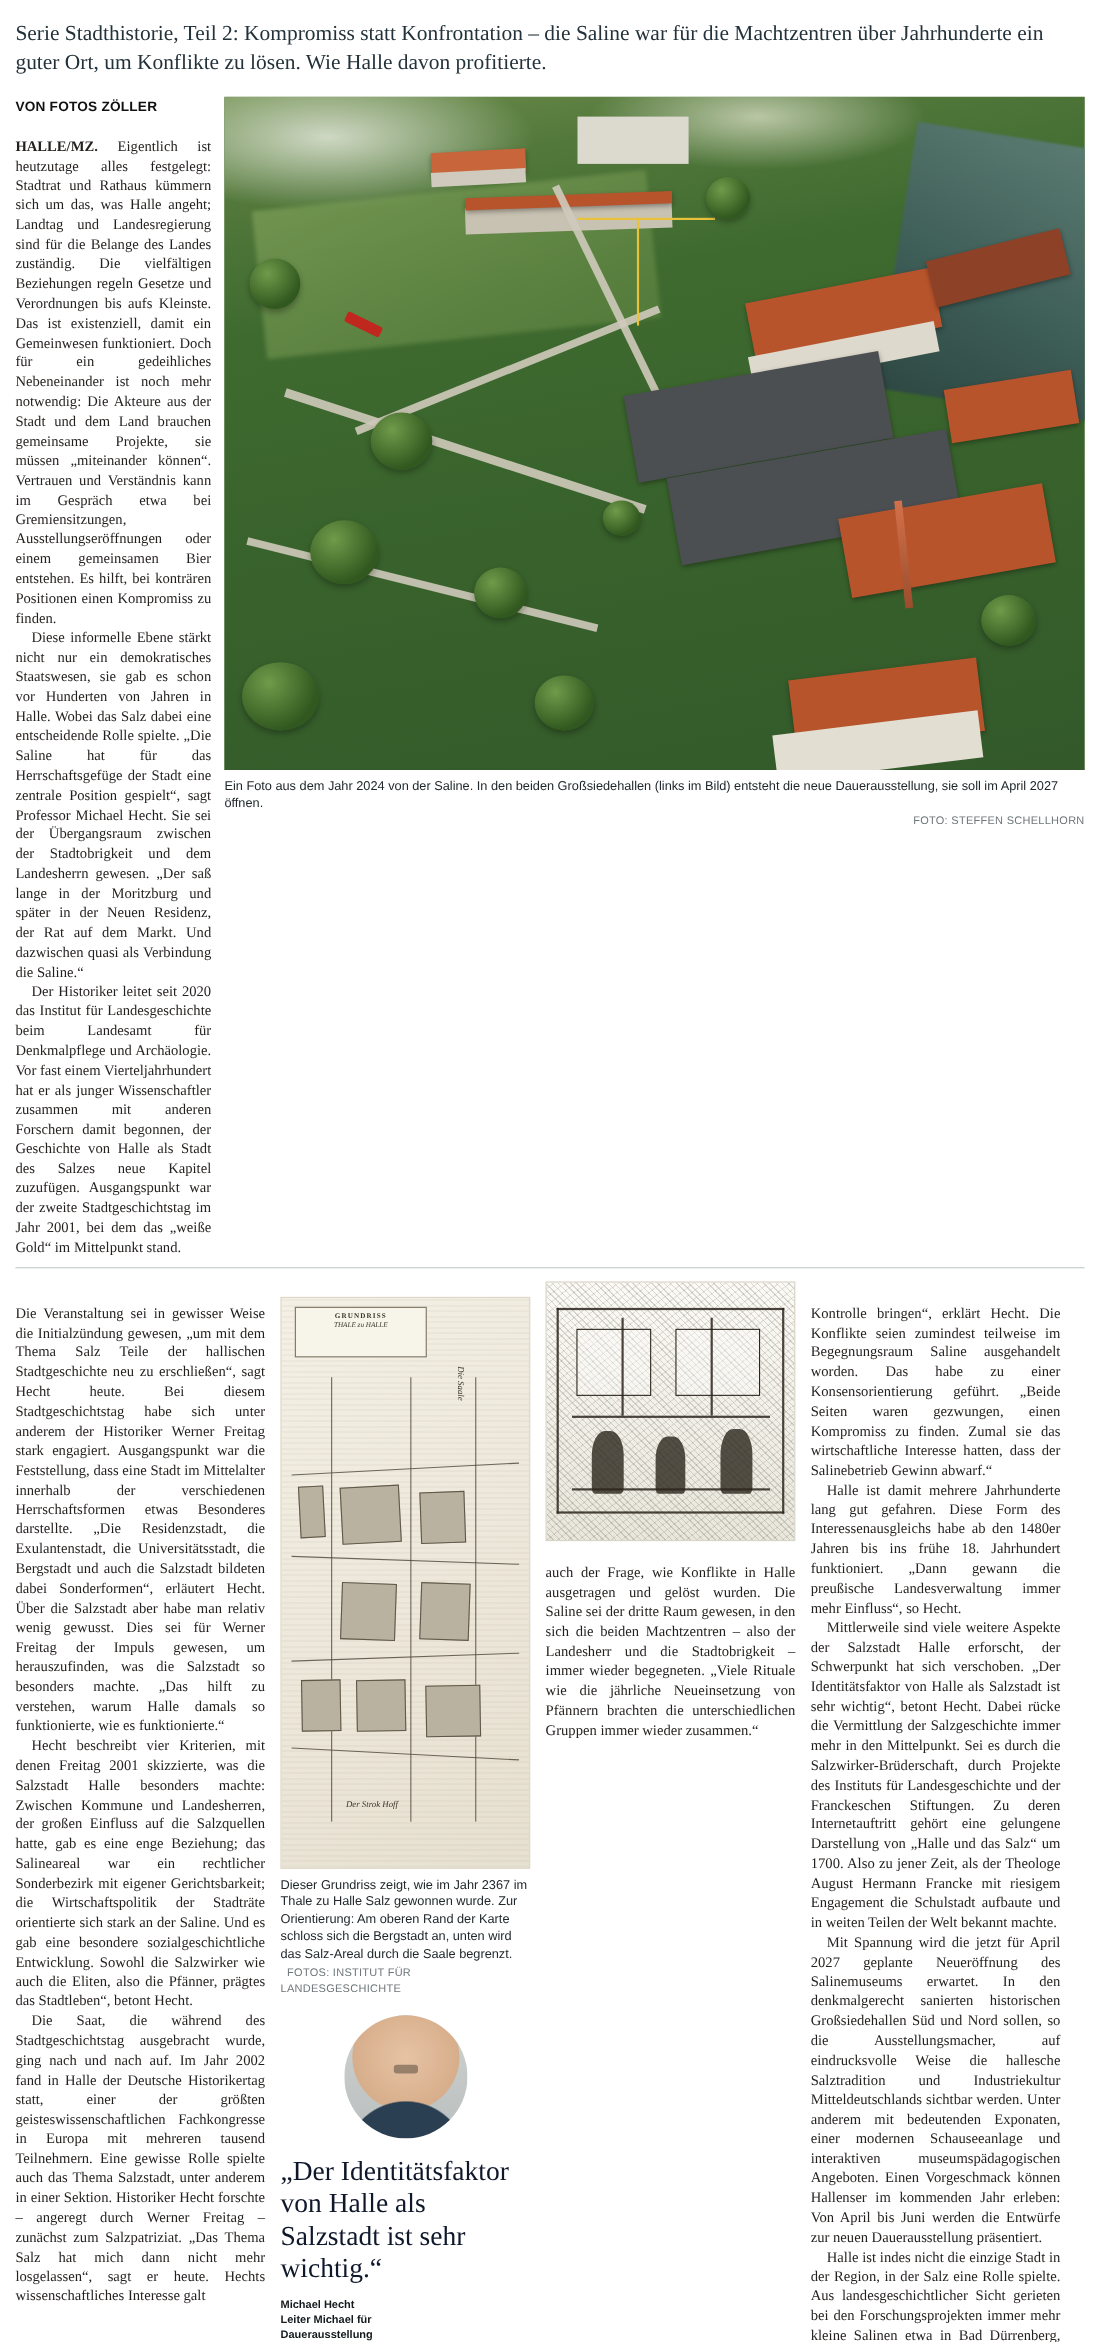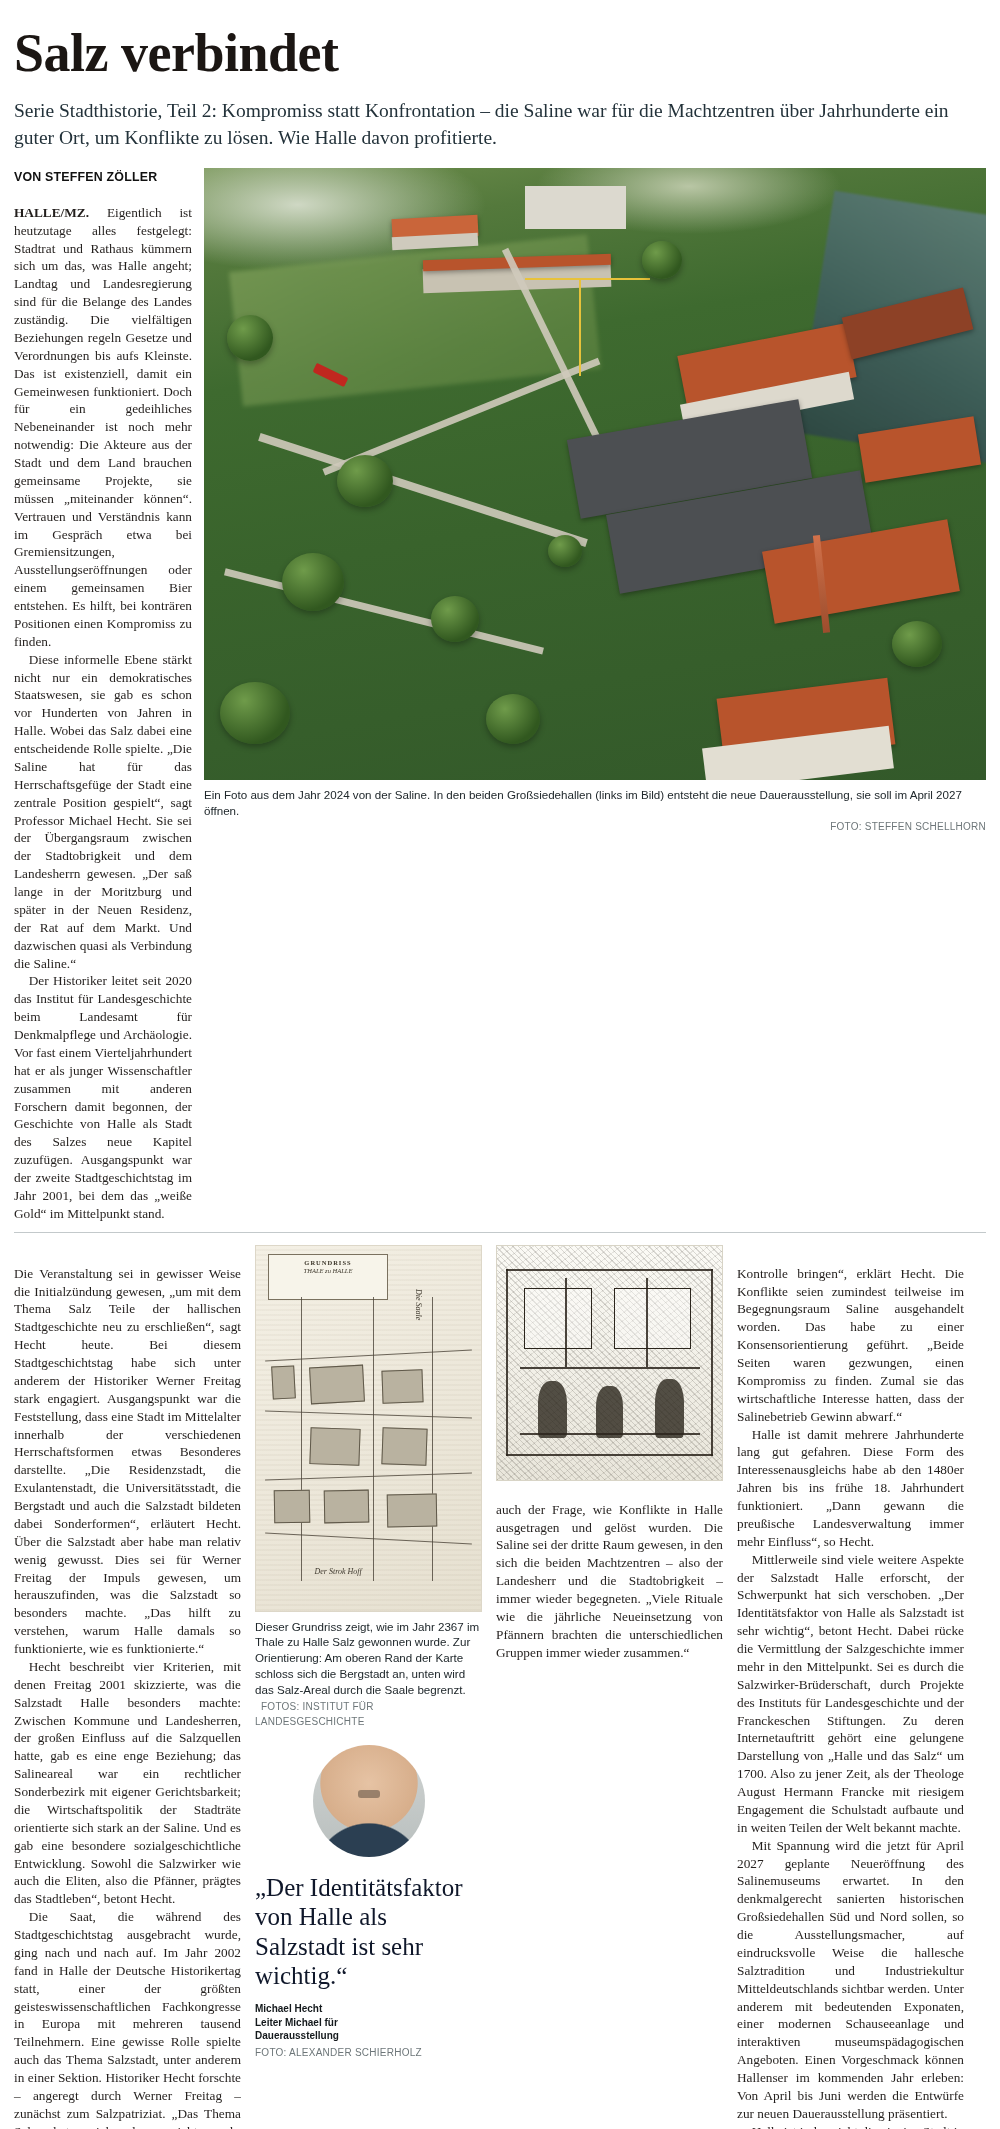--- a/index.html
+++ b/index.html
@@ -113,24 +113,24 @@
   }
 
   .rule-thin { border:0; border-top:1px solid #c3c9cb; margin:9px 0 10px 0; }
 
   
   .grid4 { display:flex; gap:14px; margin-top:12px; align-items:flex-start; }
   .col { width:227px; flex:0 0 227px; }
 
   .map-figure { width:100%; }
   .map-img {
-    width:100%; height:367px;
+    width:100%; height:520px;
     background:#efebe0;
     border:1px solid #ddd7c8;
-    position:relative; overflow:hidden;
+    position:relative; overflow:hidden;margin-top:14px;
   }
   .map-img .mtex {
     position:absolute; inset:0;
     background:
       repeating-linear-gradient(0deg, rgba(120,105,80,.05) 0 2px, rgba(255,255,255,0) 2px 5px),
       linear-gradient(145deg,#f4f0e5,#e6e0d0);
   }
   .mline { position:absolute; background:#4b4438; opacity:.8; }
   .mblk { position:absolute; background:#b9b2a0; border:1px solid #60594a; }
   .mlabel {
@@ -198,27 +198,26 @@
     position:absolute; background:#2b251c; opacity:.8;
     border-radius:40% 40% 10% 10%;
   }
   .wpan { position:absolute; border:1px solid #2b251c; background:rgba(255,255,255,.35); }
 </style>
 </head>
 <body>
 
 <div class="page">
 
-  <h1 class="headline">Salz verbindet</h1>
   <div class="standfirst">Serie Stadthistorie, Teil 2: Kompromiss statt Konfrontation – die Saline war für die Machtzentren über Jahrhunderte ein guter Ort, um Konflikte zu lösen. Wie Halle davon profitierte.</div>
 
   <div class="top-block">
 
     <div class="col-narrow">
-      <div class="byline">VON STEFFEN ZÖLLER</div>
+      <div class="byline">VON FOTOS ZÖLLER</div>
       <div class="body-text">
         <p class="first"><b class="dateline">HALLE/MZ.</b><span> Eigentlich ist heutzutage alles festgelegt: Stadtrat und Rathaus kümmern sich um das, was Halle angeht; Landtag und Landesregierung sind für die Belange des Landes zuständig. Die vielfältigen Beziehungen regeln Gesetze und Verordnungen bis aufs Kleinste. Das ist existenziell, damit ein Gemeinwesen funktioniert. Doch für ein gedeihliches Nebeneinander ist noch mehr notwendig: Die Akteure aus der Stadt und dem Land brauchen gemeinsame Projekte, sie müssen „miteinander können“. Vertrauen und Verständnis kann im Gespräch etwa bei Gremiensitzungen, Ausstellungseröffnungen oder einem gemeinsamen Bier entstehen. Es hilft, bei konträren Positionen einen Kompromiss zu finden.</span></p>
         <p>Diese informelle Ebene stärkt nicht nur ein demokratisches Staatswesen, sie gab es schon vor Hunderten von Jahren in Halle. Wobei das Salz dabei eine entscheidende Rolle spielte. „Die Saline hat für das Herrschaftsgefüge der Stadt eine zentrale Position gespielt“, sagt Professor Michael Hecht. Sie sei der Übergangsraum zwischen der Stadtobrigkeit und dem Landesherrn gewesen. „Der saß lange in der Moritzburg und später in der Neuen Residenz, der Rat auf dem Markt. Und dazwischen quasi als Verbindung die Saline.“</p>
         <p>Der Historiker leitet seit 2020 das Institut für Landesgeschichte beim Landesamt für Denkmalpflege und Archäologie. Vor fast einem Vierteljahrhundert hat er als junger Wissenschaftler zusammen mit anderen Forschern damit begonnen, der Geschichte von Halle als Stadt des Salzes neue Kapitel zuzufügen. Ausgangspunkt war der zweite Stadtgeschichtstag im Jahr 2001, bei dem das „weiße Gold“ im Mittelpunkt stand.</p>
       </div>
     </div>
 
     <div class="hero-wrap">
       <div class="hero-photo">
         <div class="sky"></div>

